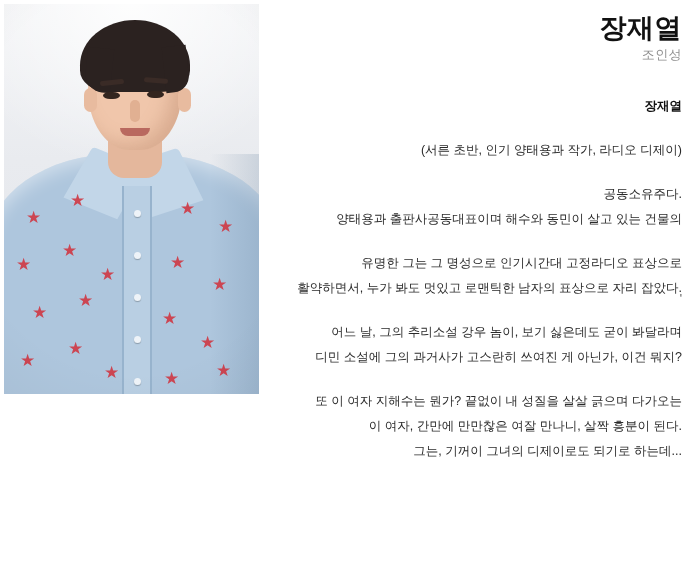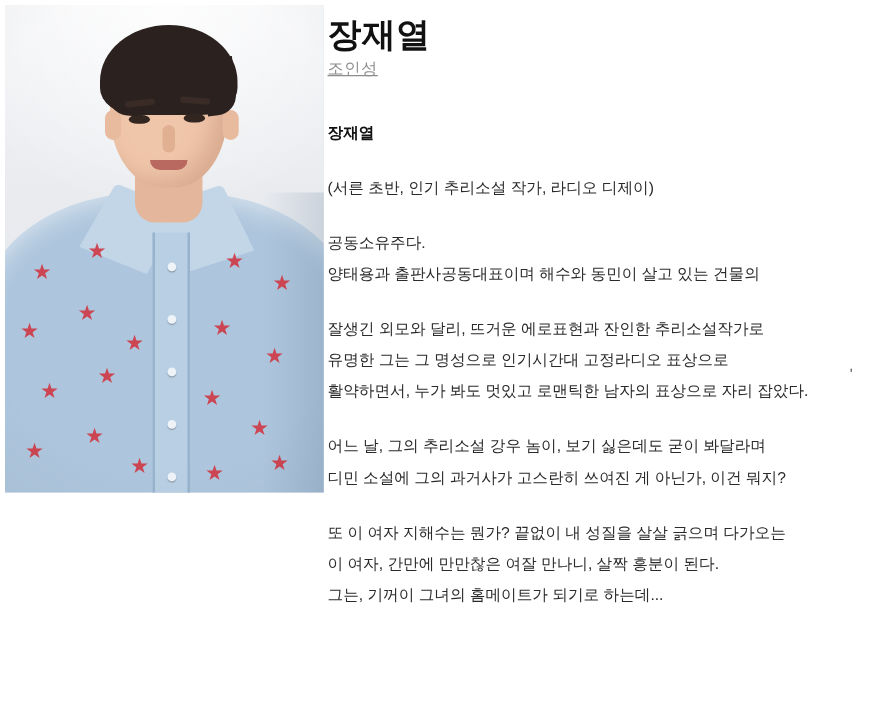--- a/index.html
+++ b/index.html
@@ -13,20 +13,21 @@
     background: #ffffff;
     font-family: "Liberation Sans", sans-serif;
     overflow: hidden;
   }
   .page {
     position: relative;
     width: 700px;
     height: 452px;
     display: flex;
     align-items: flex-start;
+    text-align: right;
   }
   
   .portrait-col {
     width: 262px;
     flex: 0 0 262px;
     padding: 4px 0 0 4px;
   }
   .portrait {
     position: relative;
     width: 255px;
@@ -224,21 +225,20 @@
     color: #111111;
     letter-spacing: 0.5px;
     line-height: 1.2;
     margin: 4px 0 2px 0;
   }
   .subtitle {
     font-size: 13px;
     color: #8d8d8d;
     margin: 0 0 30px 0;
     letter-spacing: 0.4px;
-    text-decoration: underline;
   }
   .body-block {
     font-size: 12.5px;
     color: #2a2a2a;
     line-height: 2.0;
   }
   .body-block .lead {
     font-weight: bold;
     color: #111111;
   }
@@ -350,44 +350,43 @@
     <div class="title">장재열</div>
     <div class="subtitle">조인성</div>
 
     <div class="body-block">
 
       <div class="para">
         <span class="line lead">장재열</span>
       </div>
 
       <div class="para">
-        <span class="line">(서른 초반, 인기 추리소설 작가, 라디오 디제이)</span>
+        <span class="line">(서른 초반, 인기 양태용과 작가, 라디오 디제이)</span>
       </div>
 
 
       <div class="para">
         <span class="line">공동소유주다.</span>
         <span class="line">양태용과 출판사공동대표이며 해수와 동민이 살고 있는 건물의</span>
       </div>
 
       <div class="para">
-        <span class="line">잘생긴 외모와 달리, 뜨거운 에로표현과 잔인한 추리소설작가로</span>
         <span class="line">유명한 그는 그 명성으로 인기시간대 고정라디오 표상으로</span>
         <span class="line">활약하면서, 누가 봐도 멋있고 로맨틱한 남자의 표상으로 자리 잡았다.</span>
       </div>
 
       <div class="para">
         <span class="line">어느 날, 그의 추리소설 강우 놈이, 보기 싫은데도 굳이 봐달라며</span>
         <span class="line">디민 소설에 그의 과거사가 고스란히 쓰여진 게 아닌가, 이건 뭐지?</span>
       </div>
 
       <div class="para">
         <span class="line">또 이 여자 지해수는 뭔가? 끝없이 내 성질을 살살 긁으며 다가오는</span>
         <span class="line">이 여자, 간만에 만만찮은 여잘 만나니, 살짝 흥분이 된다.</span>
-        <span class="line">그는, 기꺼이 그녀의 홈메이트가 되기로 하는데...</span>
+        <span class="line">그는, 기꺼이 그녀의 디제이로도 되기로 하는데...</span>
       </div>
 
     </div>
 
     <div class="stray-mark">'</div>
   </div>
 
 </div>
 
 </body></html>

